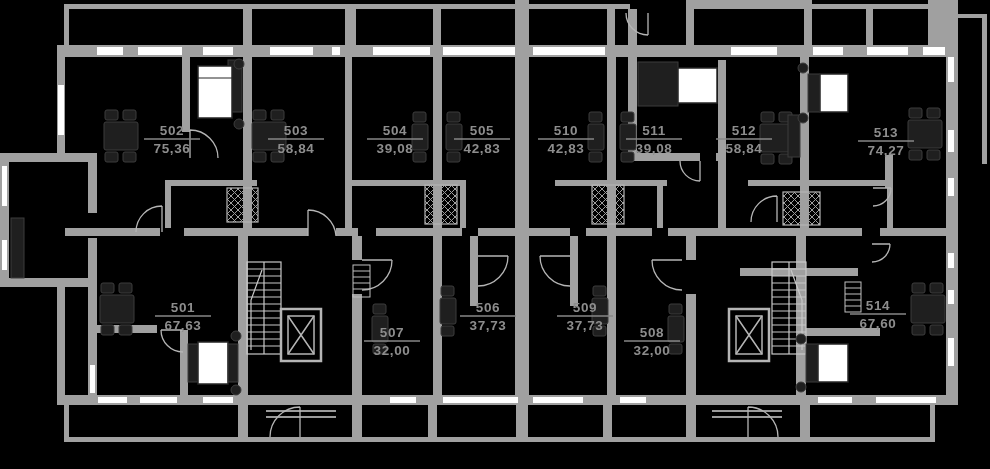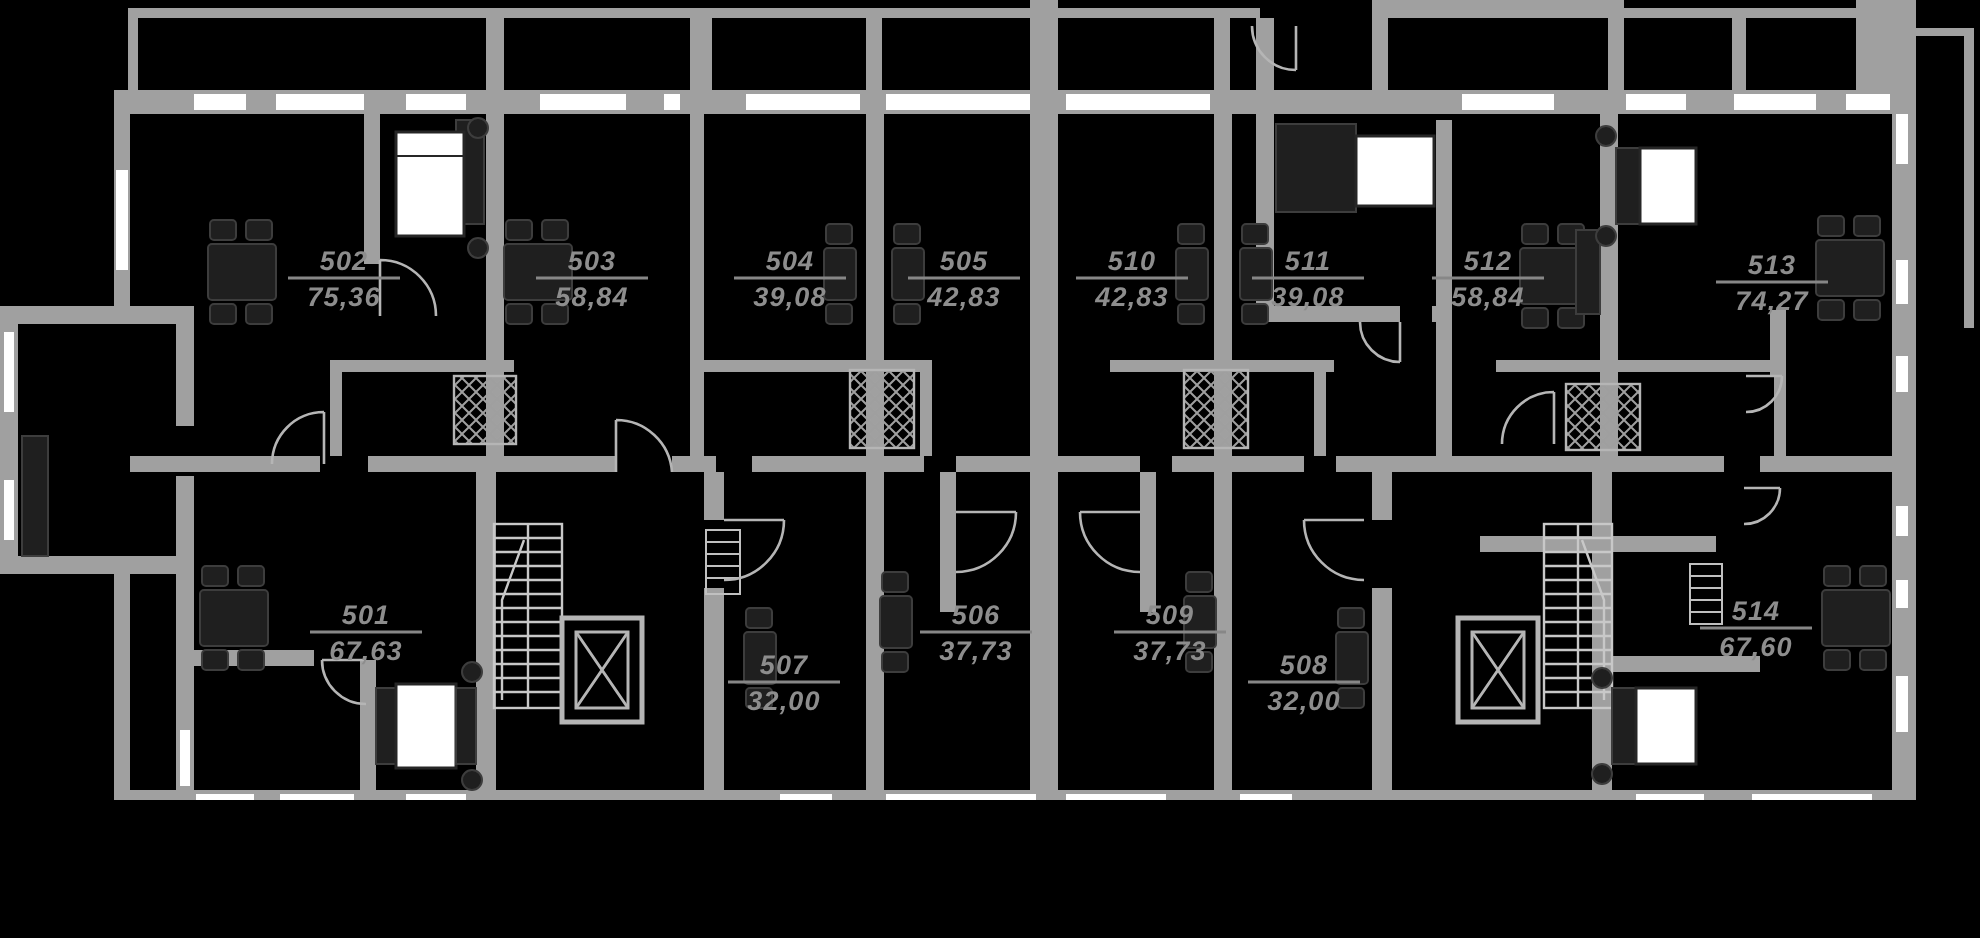--- a/index.html
+++ b/index.html
@@ -1,16 +1,16 @@
 <!DOCTYPE html>
 <html><head>
 <meta charset="utf-8">
 <style>
   html,body{margin:0;padding:0;background:#000;}
-  .plan-wrap{position:relative;width:990px;height:400px;background:#000;overflow:hidden;font-style:italic;}
+  .plan-wrap{position:relative;width:990px;height:469px;background:#000;overflow:hidden;}
   svg{position:absolute;inset:0;display:block;}
   .apt-num, .apt-area{
     font-family:"Liberation Sans", sans-serif;
     font-weight:bold;
     font-size:13.5px;
     fill:#8d8d8d;
     letter-spacing:.6px;
     text-anchor:middle;
   }
   .apt-line{stroke:#878787;stroke-width:1.6;}

